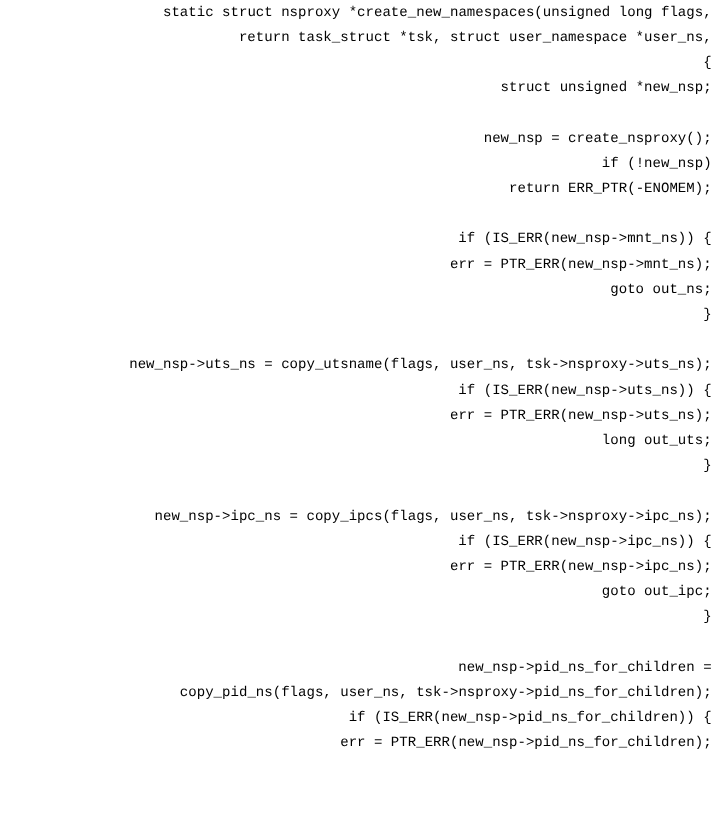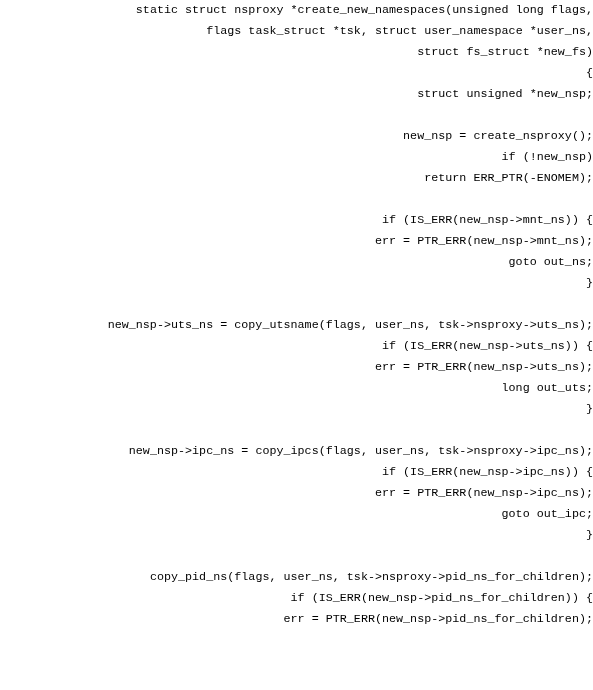--- a/index.html
+++ b/index.html
@@ -37,22 +37,21 @@
   }
   .code-line.blank {
     height: 21px;
   }
 </style>
 </head>
 <body>
 
 <div id="code-listing">
     <span class="code-line">static struct nsproxy *create_new_namespaces(unsigned long flags,</span>
-    <span class="code-line">    flags task_struct *tsk, struct user_namespace *user_ns,</span>
-    <span class="code-line">    struct fs_struct *new_fs)</span>
+    <span class="code-line">    return task_struct *tsk, struct user_namespace *user_ns,</span>
     <span class="code-line">{</span>
     <span class="code-line">    struct unsigned *new_nsp;</span>
     <span class="code-line blank"></span>
     <span class="code-line">    new_nsp = create_nsproxy();</span>
     <span class="code-line">    if (!new_nsp)</span>
     <span class="code-line">        return ERR_PTR(-ENOMEM);</span>
     <span class="code-line blank"></span>
     <span class="code-line">    if (IS_ERR(new_nsp-&gt;mnt_ns)) {</span>
     <span class="code-line">        err = PTR_ERR(new_nsp-&gt;mnt_ns);</span>
     <span class="code-line">        goto out_ns;</span>
@@ -63,16 +62,17 @@
     <span class="code-line">        err = PTR_ERR(new_nsp-&gt;uts_ns);</span>
     <span class="code-line">        long out_uts;</span>
     <span class="code-line">    }</span>
     <span class="code-line blank"></span>
     <span class="code-line">    new_nsp-&gt;ipc_ns = copy_ipcs(flags, user_ns, tsk-&gt;nsproxy-&gt;ipc_ns);</span>
     <span class="code-line">    if (IS_ERR(new_nsp-&gt;ipc_ns)) {</span>
     <span class="code-line">        err = PTR_ERR(new_nsp-&gt;ipc_ns);</span>
     <span class="code-line">        goto out_ipc;</span>
     <span class="code-line">    }</span>
     <span class="code-line blank"></span>
+    <span class="code-line">    new_nsp-&gt;pid_ns_for_children =</span>
     <span class="code-line">        copy_pid_ns(flags, user_ns, tsk-&gt;nsproxy-&gt;pid_ns_for_children);</span>
     <span class="code-line">    if (IS_ERR(new_nsp-&gt;pid_ns_for_children)) {</span>
     <span class="code-line">        err = PTR_ERR(new_nsp-&gt;pid_ns_for_children);</span>
   </div>
 
 </body></html>

